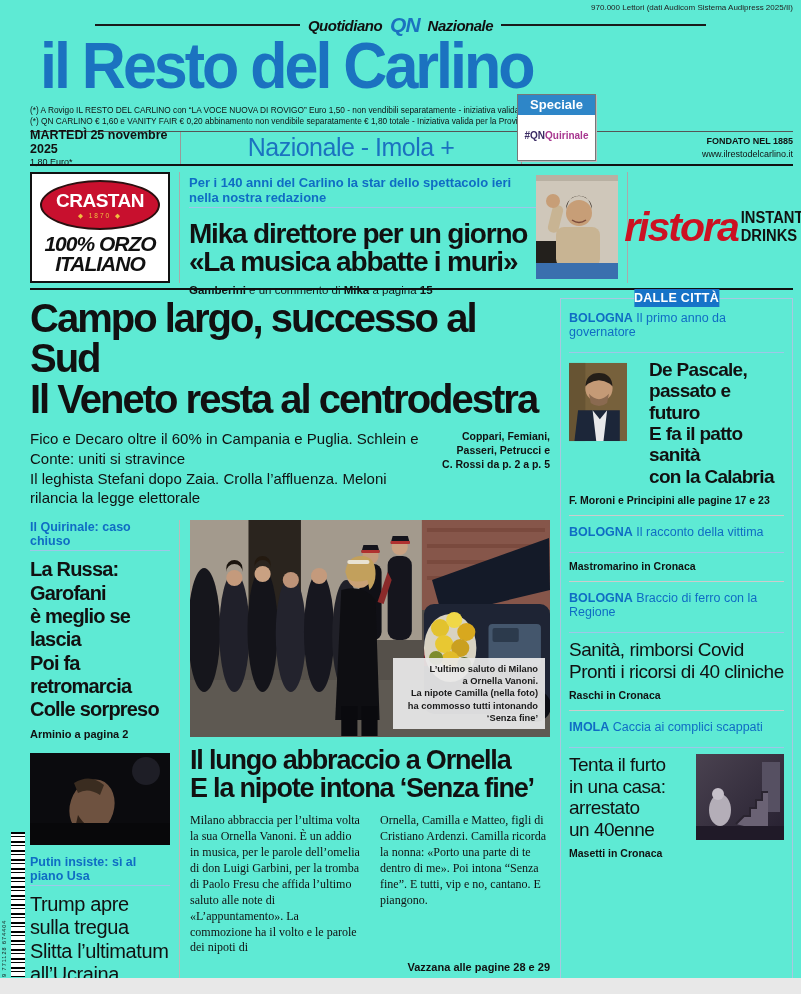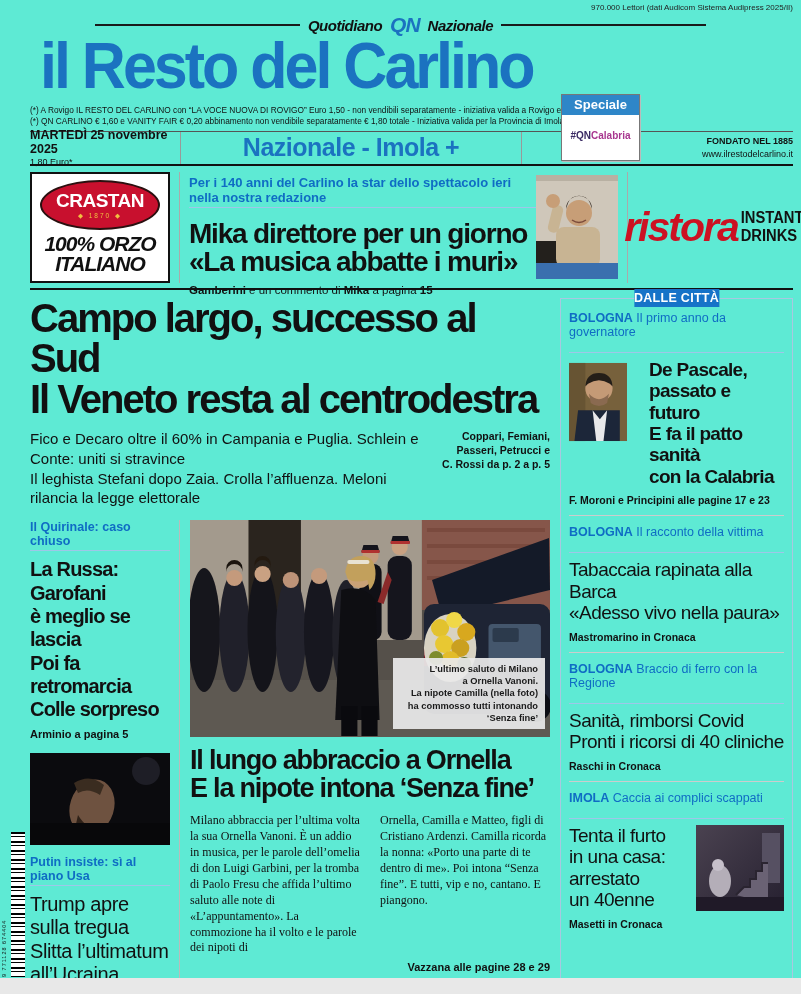--- a/index.html
+++ b/index.html
@@ -9,31 +9,31 @@
   
   .topbar { text-align:right; font-size:8px; padding:3px 8px 0 0; color:#222; height:12px; }
   .qn-row { display:flex; align-items:center; gap:8px; margin:2px 95px 0 95px; height:22px; }
   .qn-row .line { flex:1; border-top:2px solid #1a1a1a; }
   .qn-word { font-style:italic; font-weight:900; font-size:15px; letter-spacing:-0.5px; }
   .qn-logo { color:#1b72c0; font-weight:900; font-size:21px; letter-spacing:-1px; font-style:italic; }
   .anno-row { display:flex; justify-content:space-between; font-size:9px; margin:1px 8px 0 30px; height:12px; color:#222; }
   .anno-right { display:flex; align-items:center; gap:4px; }
   .flag { display:inline-block; width:13px; height:9px; background:linear-gradient(90deg,#1a8a3a 0 33%,#fff 33% 66%,#d8252b 66%); border:0.5px solid #999; }
   .masthead { color:#1b72c0; font-weight:900; font-size:61px; letter-spacing:-3px; line-height:0.95; margin:0 0 0 40px; height:64px; transform:scaleY(1.06); transform-origin:top left; }
-  .speciale-box { position:absolute; left:517px; top:94px; width:79px; height:67px; background:#fff; border:1px solid #777; box-shadow:1px 1px 0 #bbb; z-index:5;margin-left:44px; }
+  .speciale-box { position:absolute; left:517px; top:94px; width:79px; height:67px; background:#fff; border:1px solid #777; box-shadow:1px 1px 0 #bbb; z-index:5; }
   .speciale-bar { background:#2e86c8; color:#fff; font-weight:700; font-size:13px; text-align:center; padding:2px 0 3px; }
   .hashtag { text-align:center; margin-top:15px; font-size:10px; font-weight:800; }
   .hash-a { color:#3a2a63; } .hash-b { color:#a8368f; }
   .disclaimers { font-size:8.3px; margin:5px 8px 0 30px; line-height:1.3; color:#111; }
   .dateline { margin:4px 8px 0 30px; border-top:1px solid #555; border-bottom:2px solid #111; display:flex; align-items:center; height:35px; }
   .dl-left { width:150px; }
   .dl-date { font-size:12.5px; font-weight:800; }
   .dl-price { font-size:9px; margin-top:1px; }
   .dl-center { flex:1; text-align:center; border-left:1px solid #999; align-self:stretch; display:flex; align-items:center; justify-content:center; }
-  .dl-edition { color:#1b72c0; font-weight:700; font-size:25px; letter-spacing:-0.5px; }
+  .dl-edition { color:#1b72c0; font-weight:400; font-size:25px; letter-spacing:-0.5px; }
   .dl-spacer { width:112px; border-left:1px solid #999; align-self:stretch; }
   .dl-right { width:160px; text-align:right; font-size:9px; line-height:1.35; }
   .dl-founded { font-weight:700; }
 
   
   .kicker { color:#0f6cc4; font-weight:700; font-size:13px; display:inline-block; border-bottom:1.5px solid #9ec7e8; padding-bottom:2px; }
   .kicker.block { display:block; }
   .byline { font-size:11px; font-weight:700; color:#111; }
 
   
@@ -109,21 +109,21 @@
     <span class="qn-word">Nazionale</span>
     <span class="line"></span>
   </div>
 
 
   <div class="masthead">il Resto del Carlino</div>
 
   <div class="speciale-box">
     <div class="speciale-bar">Speciale</div>
     <div class="hashtag">
-      <span class="hash-a">#QN</span><span class="hash-b">Calabria</span>
+      <span class="hash-a">#QN</span><span class="hash-b">Quirinale</span>
     </div>
   </div>
 
   <div class="disclaimers">
     <div>(*) A Rovigo IL RESTO DEL CARLINO con “LA VOCE NUOVA DI ROVIGO” Euro 1,50 - non vendibili separatamente - iniziativa valida a Rovigo e provincia</div>
     <div>(*) QN CARLINO € 1,60 e VANITY FAIR € 0,20 abbinamento non vendibile separatamente € 1,80 totale - Iniziativa valida per la Provincia di Imola</div>
   </div>
 
   <div class="dateline">
     <div class="dl-left">
@@ -188,21 +188,21 @@
       </div>
 
       <div class="mid-columns">
 
         <div class="col-narrow">
           <span class="kicker block small">Il Quirinale: caso chiuso</span>
           <div class="ln-h">La Russa: Garofani
 è meglio se lascia
 Poi fa retromarcia
 Colle sorpreso</div>
-          <div class="byline">Arminio a pagina 5</div>
+          <div class="byline">Arminio a pagina 2</div>
 
           <svg class="side-photo" viewBox="0 0 140 92" xmlns="http://www.w3.org/2000/svg">
             <rect width="140" height="92" fill="#0b0b0e"></rect>
             <circle cx="116" cy="18" r="14" fill="#1e1e26"></circle>
             <ellipse cx="62" cy="54" rx="22" ry="28" fill="#6e5240" transform="rotate(18 62 54)"></ellipse>
             <path d="M48 62 q12 20 30 12 l-4 14 q-16 6 -30 -8 z" fill="#2e2118"></path>
             <path d="M44 30 q16 -10 30 2 l-4 10 q-12 -8 -22 -2 z" fill="#3a2c20"></path>
             <rect x="0" y="70" width="140" height="22" fill="#08080a"></rect>
           </svg>
 
@@ -319,22 +319,20 @@
 E fa il patto sanità
 con la Calabria</div>
         </div>
         <div class="dc-by">F. Moroni e Principini alle pagine 17 e 23</div>
       </div>
 
       <div class="dc-hr"></div>
 
       <div class="dc-sec">
         <span class="dc-kicker"><span class="dc-city">BOLOGNA</span><span> Il racconto della vittima</span></span>
-        <div class="dc-h">Tabaccaia rapinata alla Barca
-«Adesso vivo nella paura»</div>
         <div class="dc-by">Mastromarino in Cronaca</div>
       </div>
 
       <div class="dc-hr"></div>
 
       <div class="dc-sec">
         <span class="dc-kicker"><span class="dc-city">BOLOGNA</span><span> Braccio di ferro con la Regione</span></span>
         <div class="dc-h">Sanità, rimborsi Covid
 Pronti i ricorsi di 40 cliniche</div>
         <div class="dc-by">Raschi in Cronaca</div>

